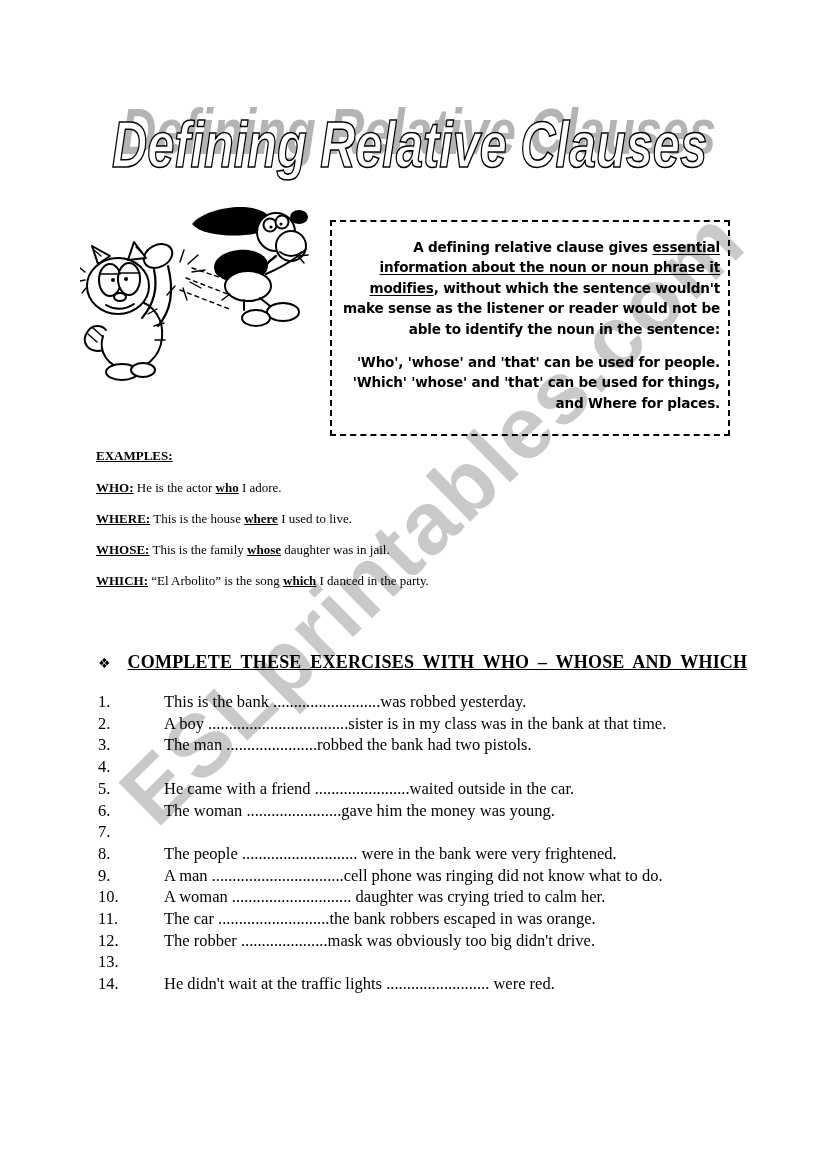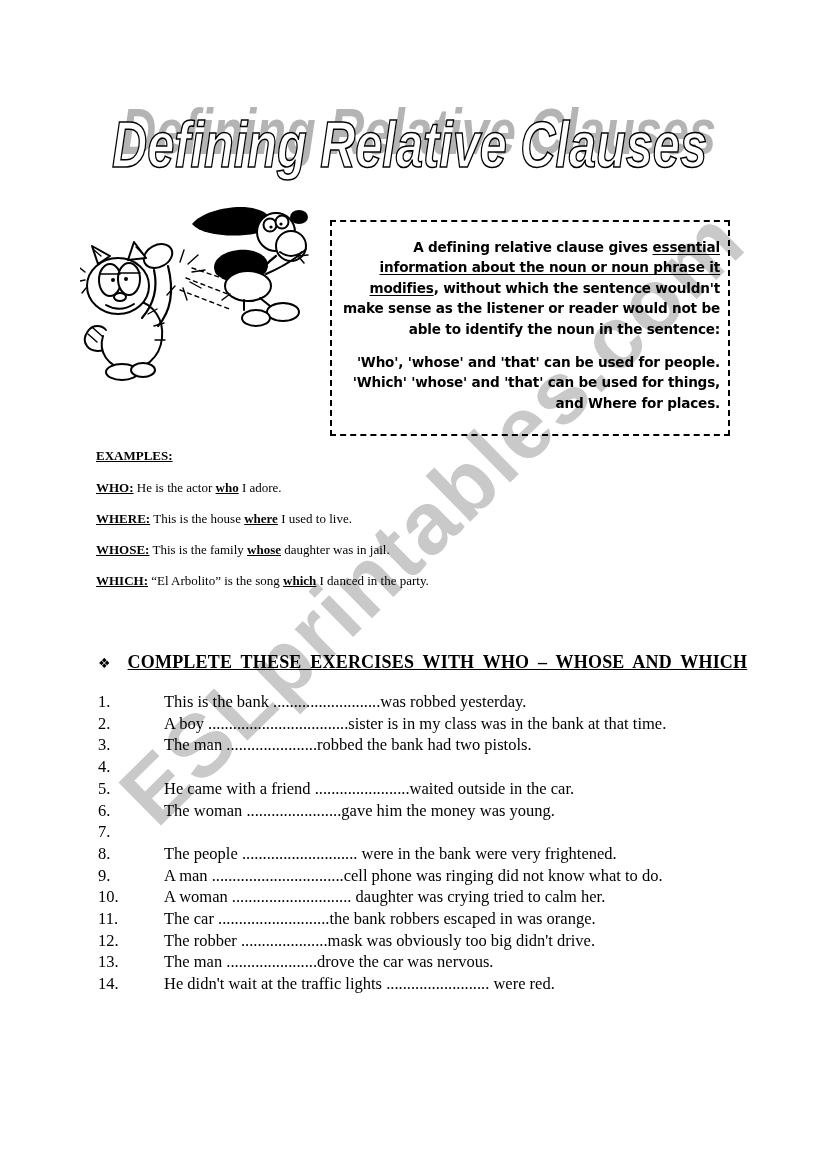--- a/index.html
+++ b/index.html
@@ -193,21 +193,20 @@
         <div class="item-row">
           <span class="item-num">11.</span>
           <span class="item-text">The car ...........................the bank robbers escaped in was orange.</span>
         </div>
         <div class="item-row">
           <span class="item-num">12.</span>
           <span class="item-text">The robber .....................mask was obviously too big didn't drive.</span>
         </div>
         <div class="item-row">
           <span class="item-num">13.</span>
-          <span class="item-text">The man ......................drove the car was nervous.</span>
         </div>
         <div class="item-row">
           <span class="item-num">14.</span>
           <span class="item-text">He didn't wait at the traffic lights ......................... were red.</span>
         </div>
       </div>
   </div>
 
 </div>
 

